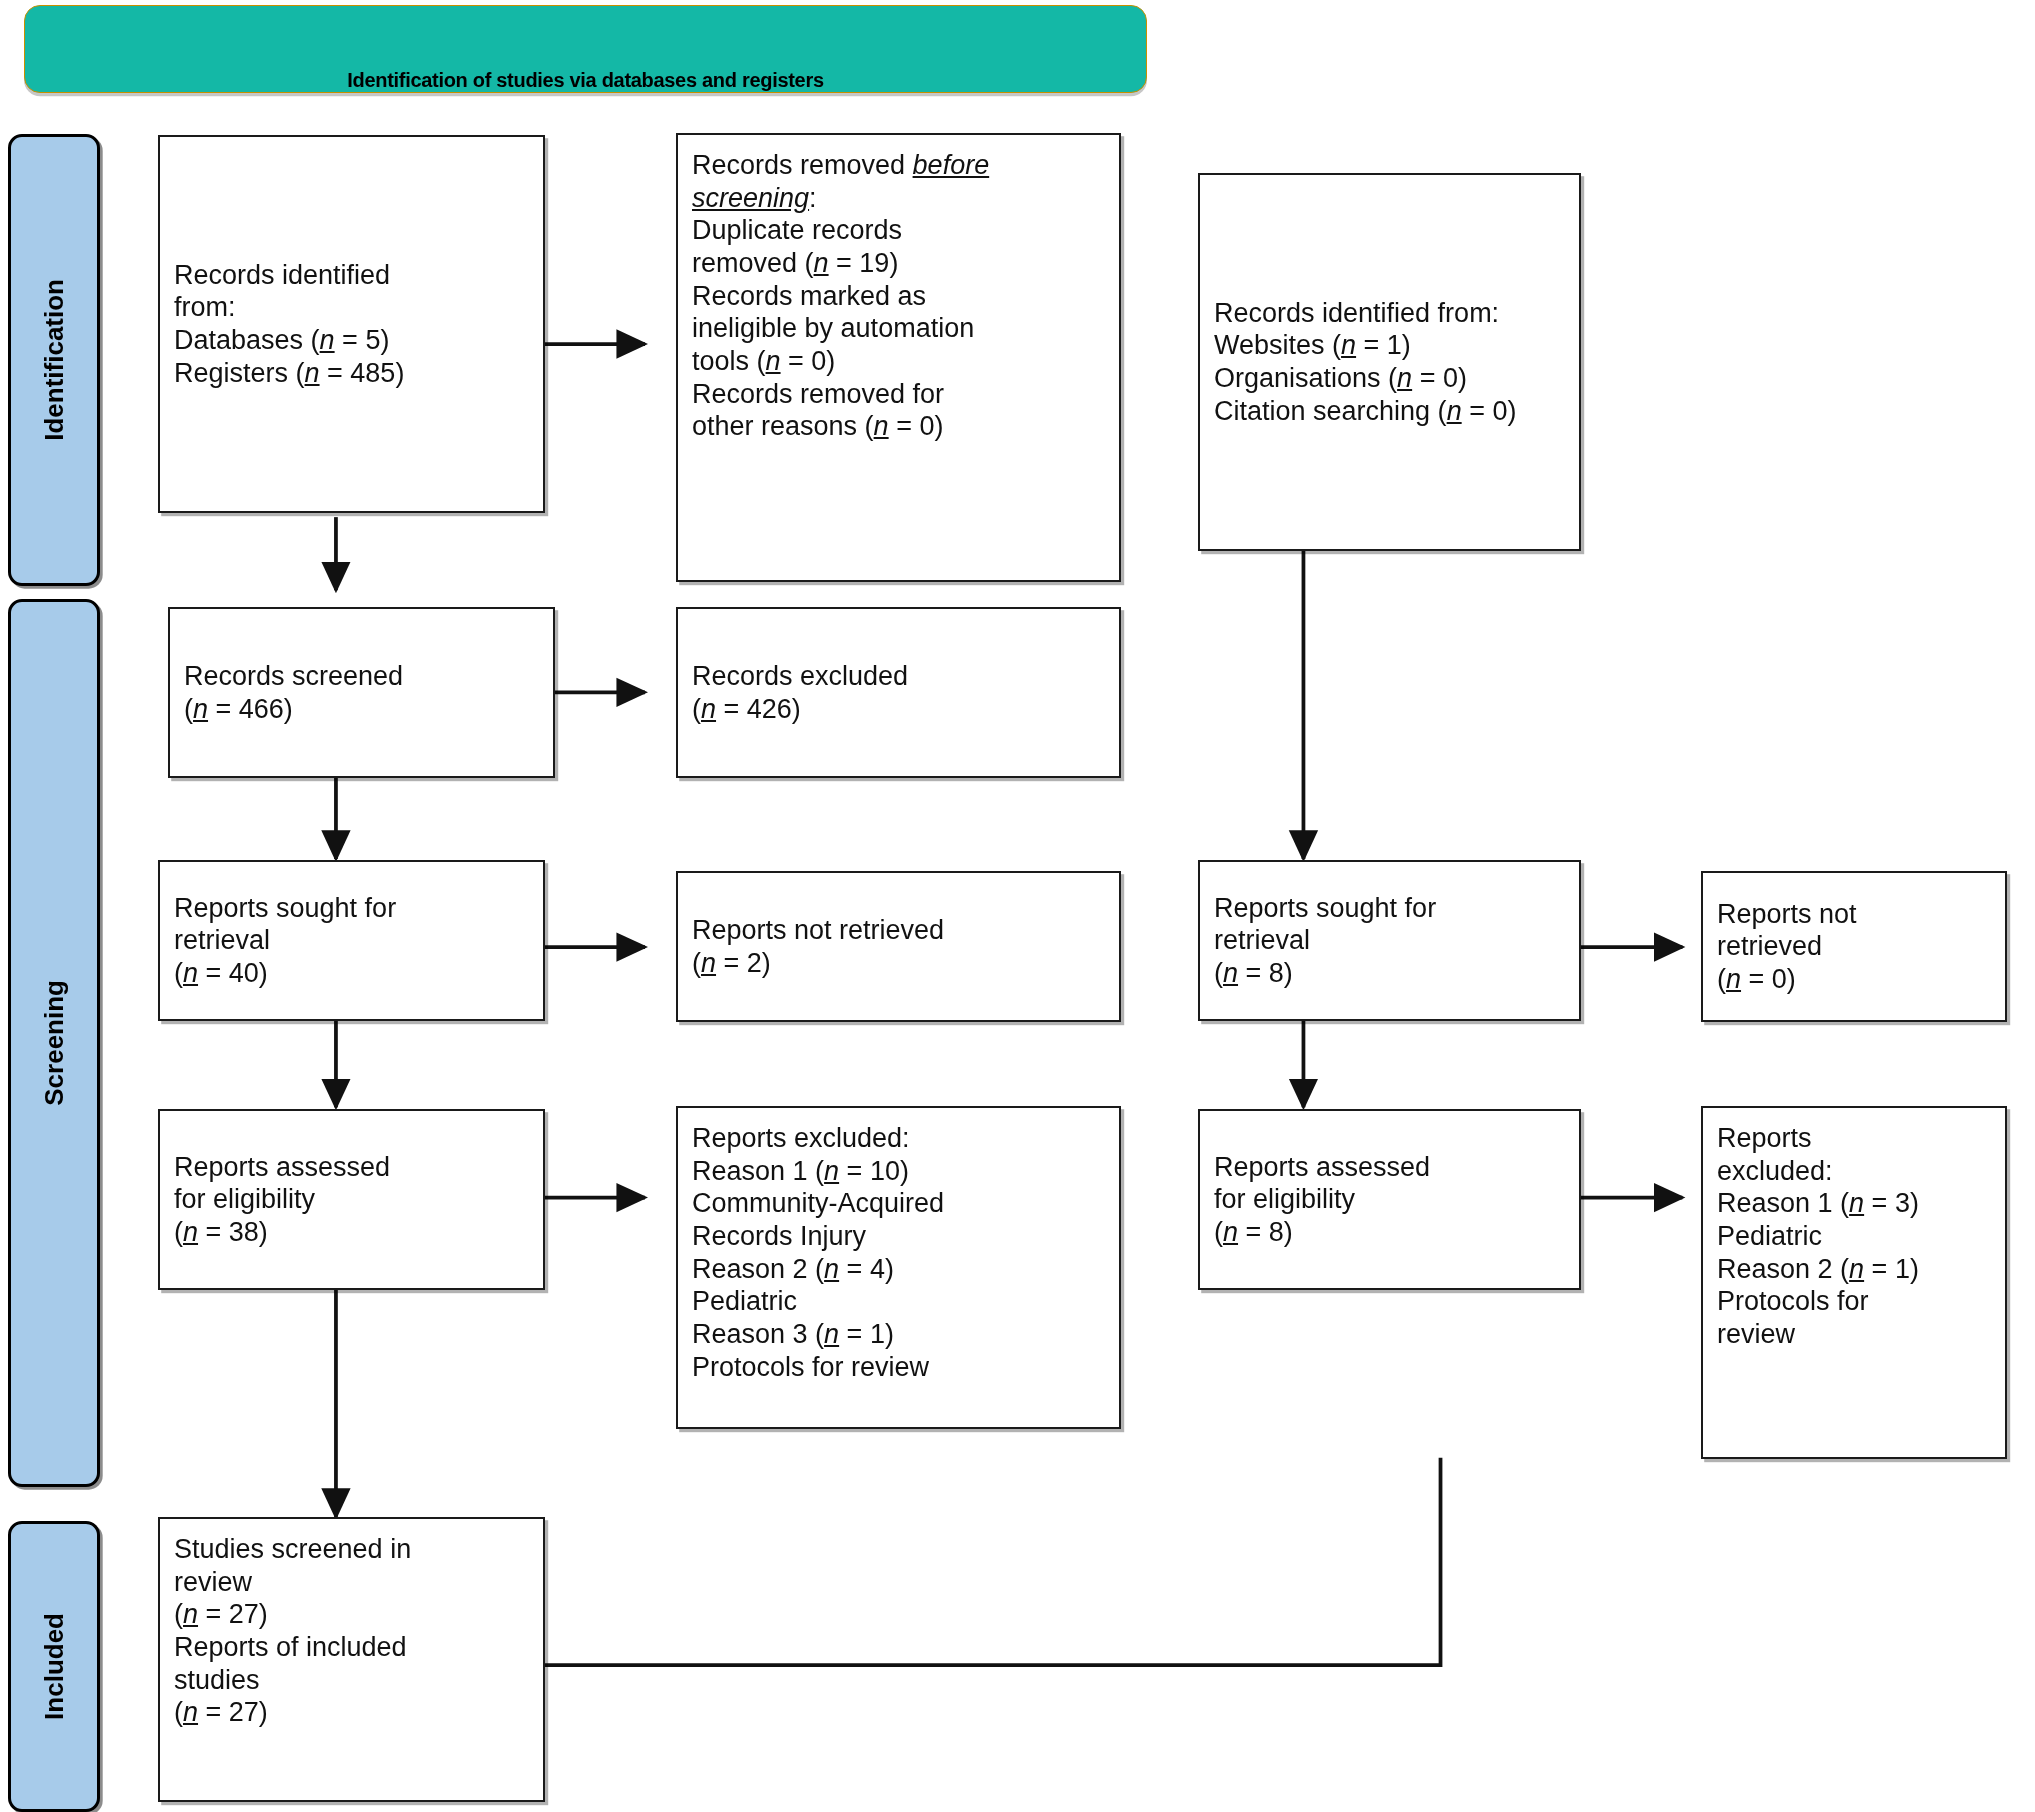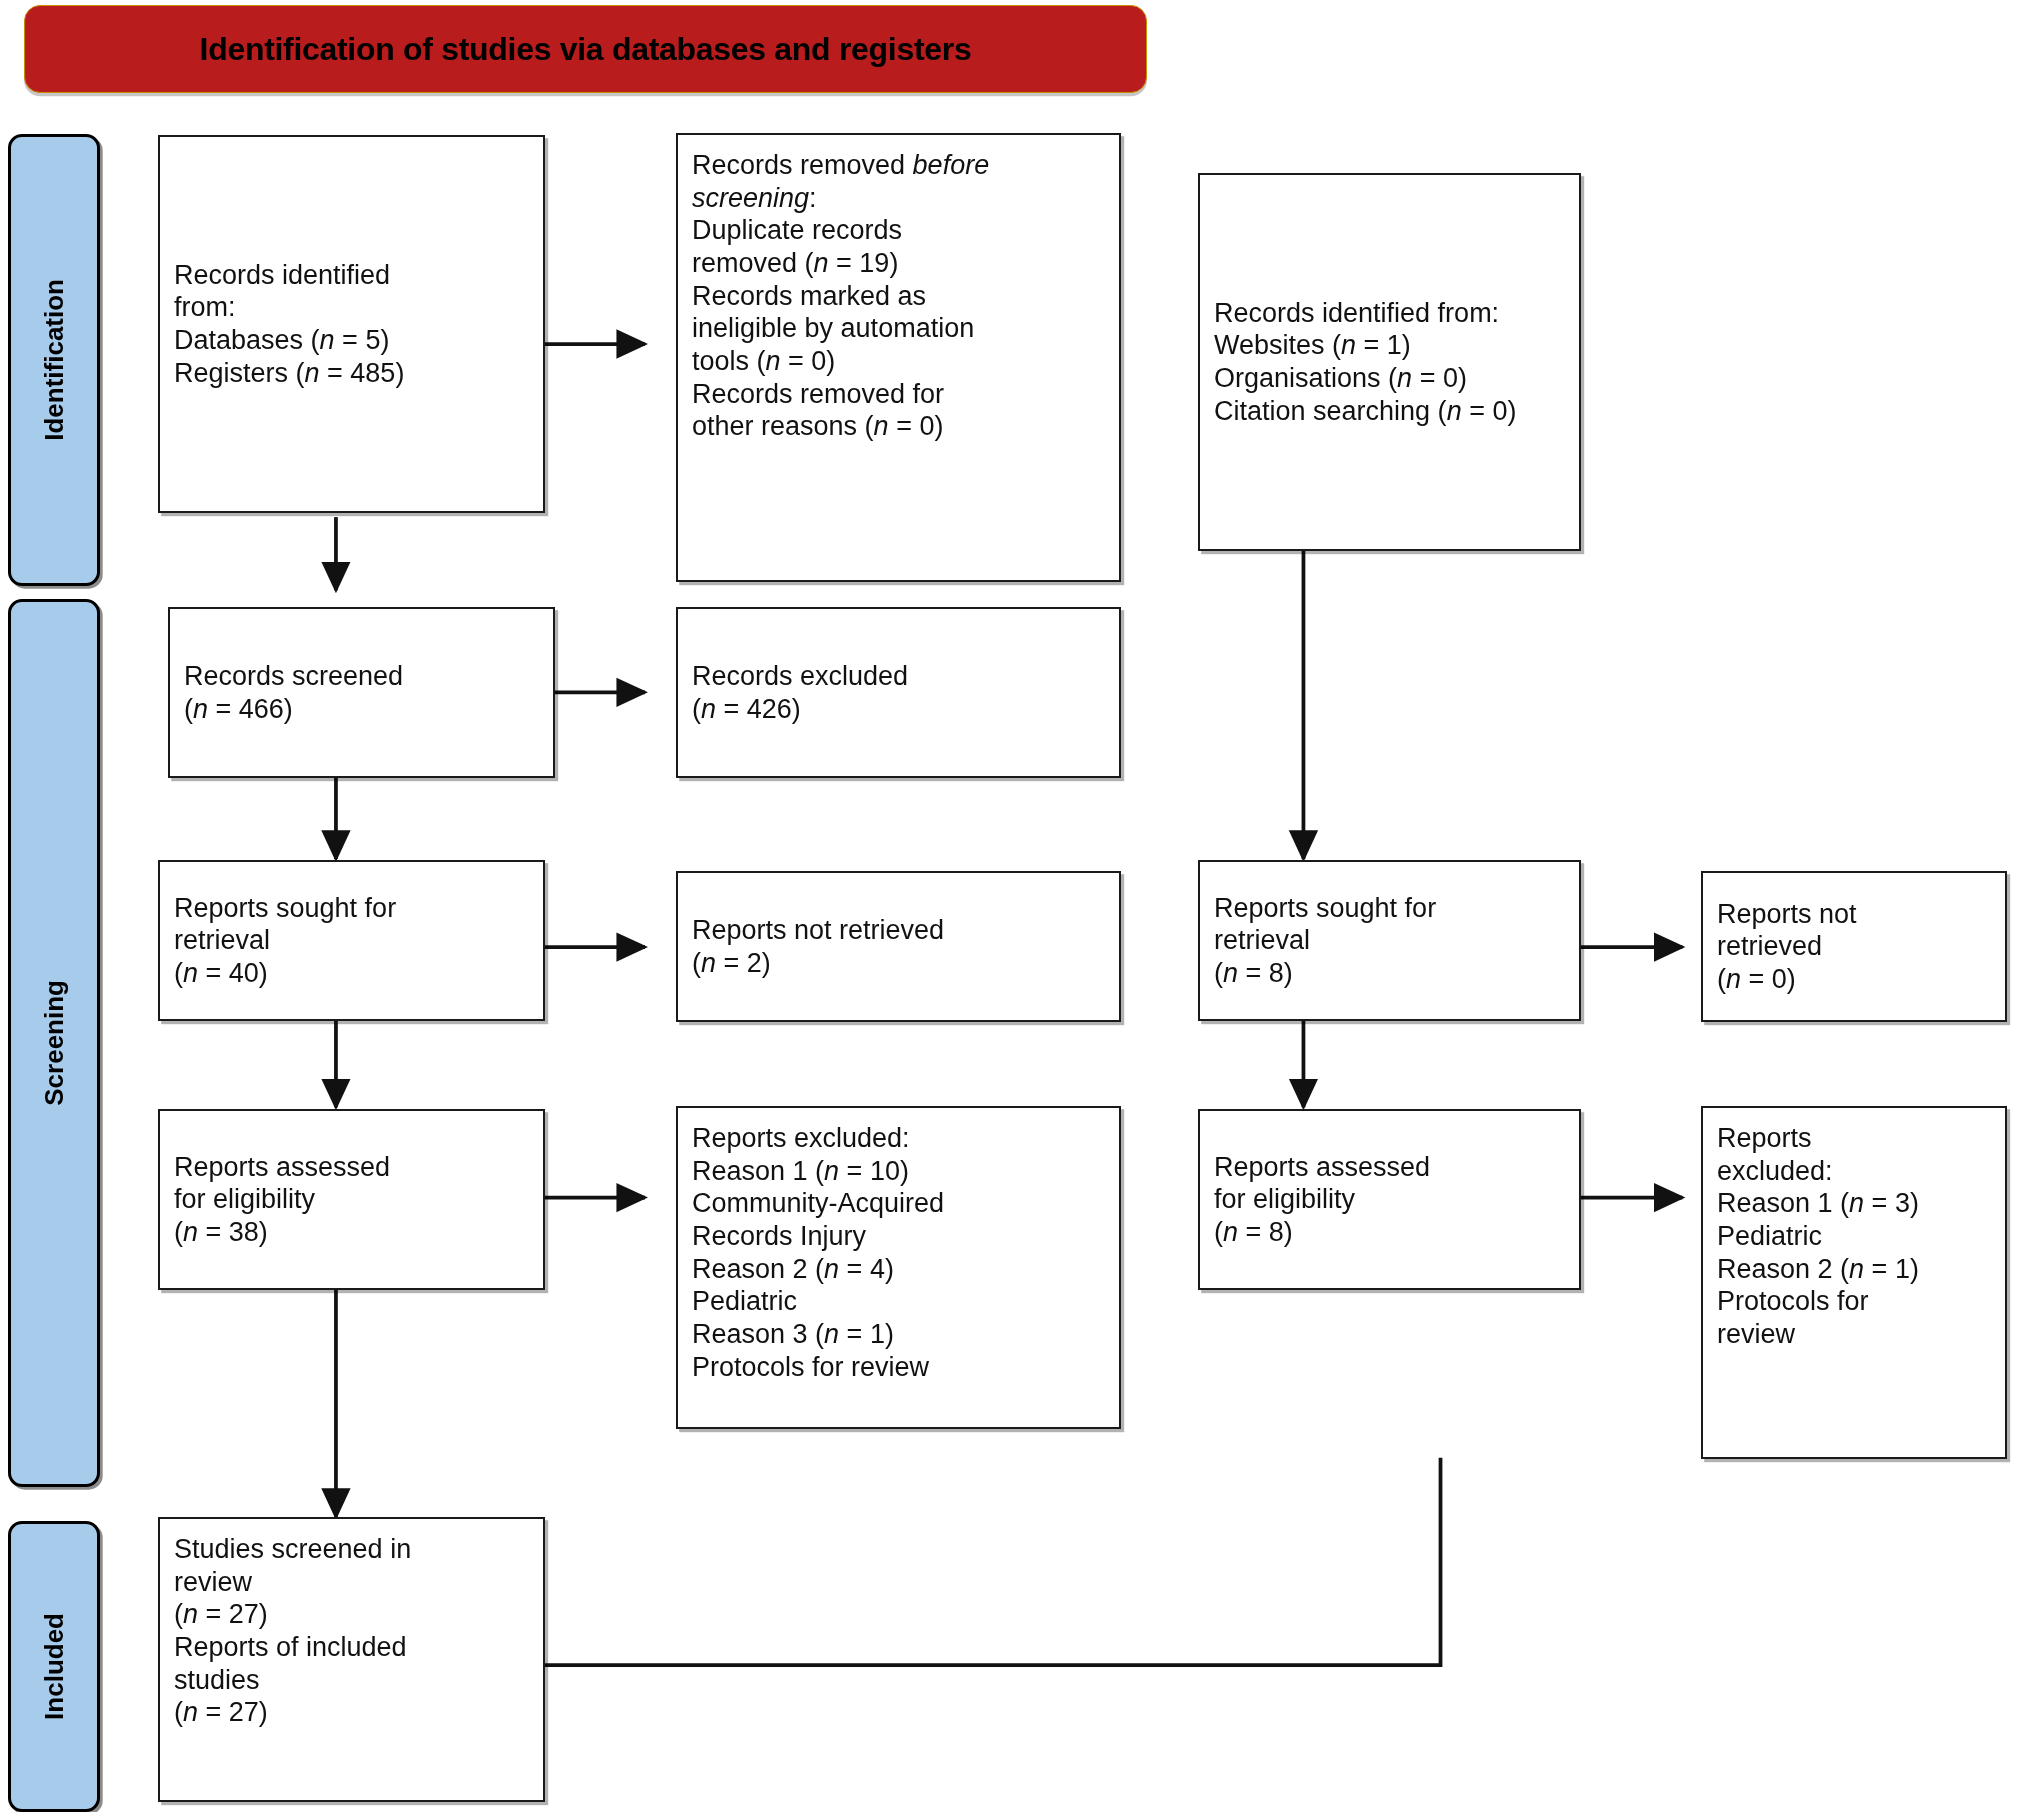--- a/index.html
+++ b/index.html
@@ -1,26 +1,26 @@
 <!DOCTYPE html>
 <html style="font-size:8.6px"><head>
 <meta charset="utf-8">
 <style>
   html,body{margin:0;padding:0;background:#fff;}
   body{font-family:"Liberation Sans",sans-serif;}
   #page{position:relative;width:2035px;height:1812px;background:#fff;overflow:hidden;}
 
   .banner{
     position:absolute;
-    background:#b91c1c;
+    background:#14b8a6;
     border:1.6px solid #C79000;
     border-radius:16px;
     box-shadow:0 3.2px 0 rgba(0,0,0,0.22);
-    display:flex;align-items:center;justify-content:center;
-    color:#000;font-weight:bold;font-size:32px;
+    display:flex;align-items:flex-end;justify-content:center;
+    color:#000;font-weight:bold;font-size:20px;
     letter-spacing:-0.3px;
   }
 
   .stage{
     position:absolute;
     background:#A7CBEA;
     border:3.2px solid #000;
     border-radius:14px;
     box-shadow:2.7px 2.7px 0 rgba(0,0,0,0.45);
     display:flex;align-items:center;justify-content:center;
@@ -43,21 +43,21 @@
   .box .txt{
     padding:0 14px;
     font-size:27px;
     line-height:1.21;
     color:#111;
     white-space:pre-line;
     width:100%;
   }
   .box.top .txt{align-self:flex-start;padding-top:14px;}
 
-  .it{font-style:italic;}
+  .it{font-style:italic;text-decoration:underline;}
 
   svg.conn{position:absolute;left:0;top:0;width:2035px;height:1812px;pointer-events:none;}
 </style>
 </head>
 <body>
 
 <div id="page">
 
   <div class="banner" style="left:24px;top:5.4px;width:1121px;height:86px;">
     <span>Identification of studies via databases and registers</span>

